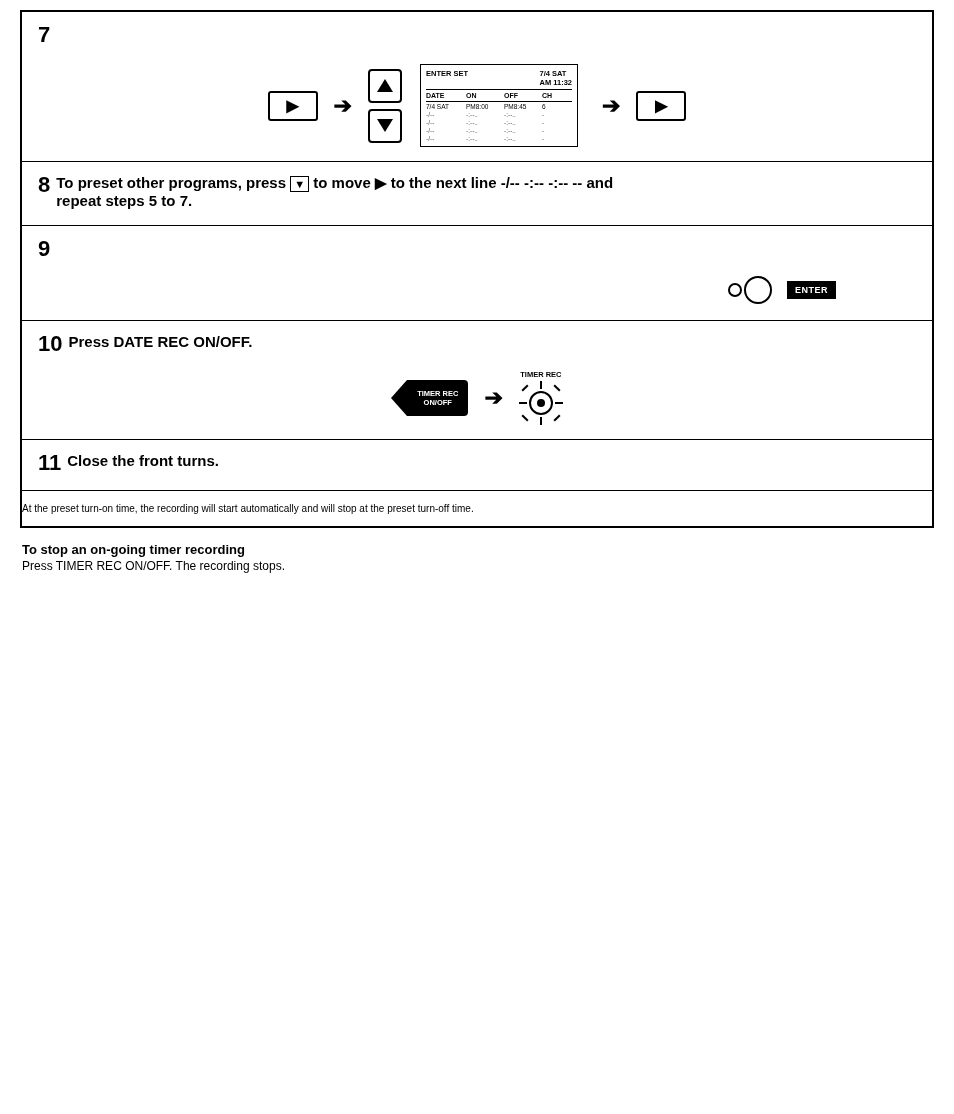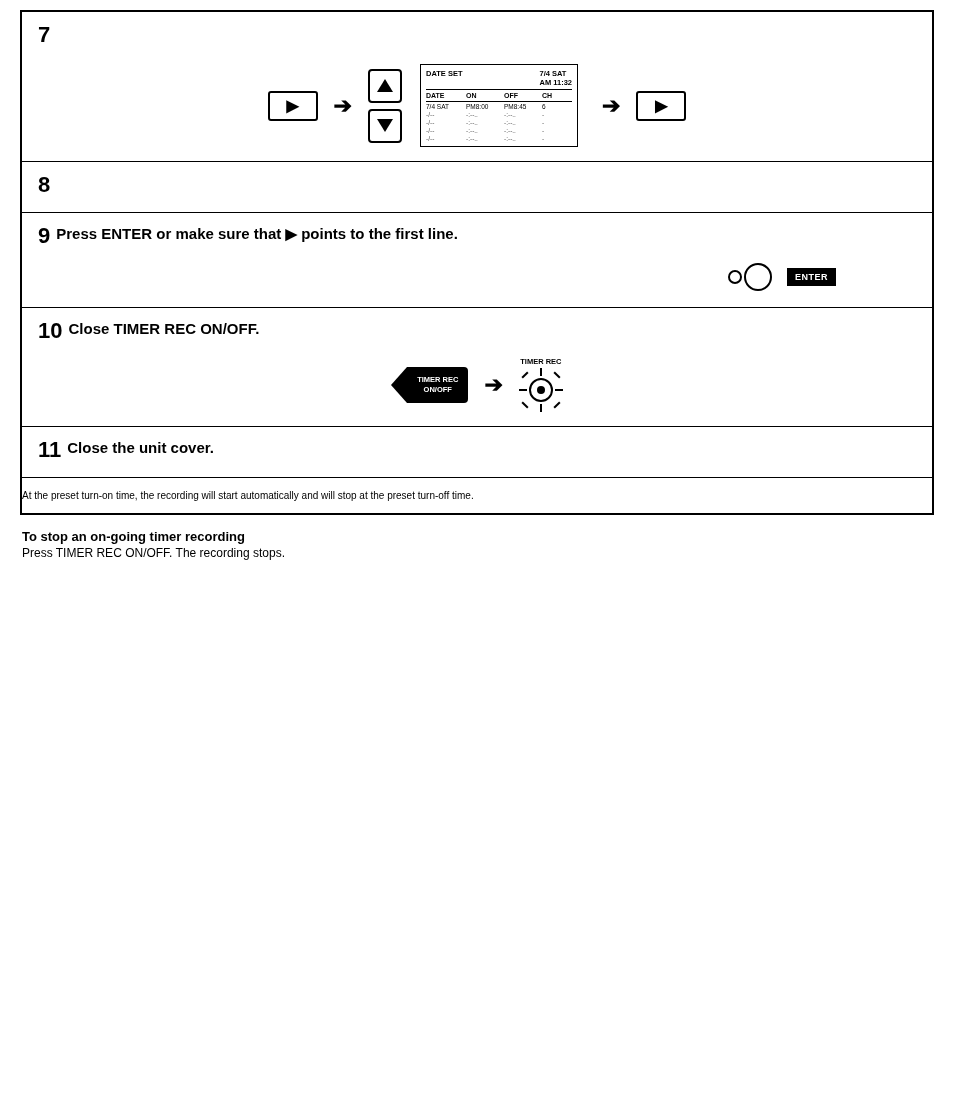--- a/index.html
+++ b/index.html
@@ -97,21 +97,21 @@
           <div style="width:0;height:0;border-left:8px solid transparent;border-right:8px solid transparent;border-bottom:13px solid #000;"></div>
         </div>
         <div style="border:2px solid #000;border-radius:4px;width:34px;height:34px;display:flex;align-items:center;justify-content:center;background:#fff;">
           <div style="width:0;height:0;border-left:8px solid transparent;border-right:8px solid transparent;border-top:13px solid #000;"></div>
         </div>
       </div>
 
       <div style="margin:0 8px;">
         <div style="border:1.5px solid #000;width:158px;padding:4px 5px;background:#fff;font-size:7px;font-family:Arial,sans-serif;">
           <div style="display:flex;justify-content:space-between;font-weight:bold;font-size:7.5px;border-bottom:1px solid #000;padding-bottom:2px;margin-bottom:2px;">
-            <span>DATE SET</span>
+            <span>ENTER SET</span>
             <span>7/4 SAT<br>AM 11:32</span>
           </div>
           <div style="display:grid;grid-template-columns:40px 38px 38px 20px;font-weight:bold;font-size:7px;margin-bottom:2px;">
             <span>DATE</span>
             <span>ON</span>
             <span>OFF</span>
             <span>CH</span>
           </div>
           <div style="display:grid;grid-template-columns:40px 38px 38px 20px;font-size:6.5px;margin-bottom:1px;border-top:1px solid #000;padding-top:1px;">
             <span>7/4 SAT</span>
@@ -150,46 +150,53 @@
 
       <div style="display:flex;align-items:center;justify-content:center;border:2.5px solid #000;border-radius:3px;width:50px;height:30px;background:#fff;">
         <span style="font-size:16px;font-weight:bold;">▶</span>
       </div>
     </div>
   </div>
 
   <div class="step-section">
     <div class="step-header">
       <span class="step-num">8</span>
+      <div>
+        <span>To preset other programs, press
+          <span style="border:1.5px solid #000;padding:0 3px;font-size:11px;display:inline-block;vertical-align:middle;line-height:1.3;">▼</span>
+          to move <strong>▶</strong> to the next line <strong>-/-- -:-- -:-- --</strong> and
+        </span>
+        <br>
+        <span style="margin-left:0;">repeat steps 5 to 7.</span>
+      </div>
     </div>
   </div>
 
   <div class="step-section">
     <div class="step-header">
       <span class="step-num">9</span>
-      <span class="bold">Press ENTER or make sure that ▶ points to the first line.</span>
     </div>
 
     <div style="display:flex;align-items:center;justify-content:flex-end;padding-right:80px;margin-top:14px;">
       <div style="display:flex;align-items:center;gap:15px;">
 
         <div style="position:relative;width:44px;height:32px;display:flex;align-items:center;justify-content:flex-end;">
           <div style="width:14px;height:14px;border:2px solid #000;border-radius:50%;background:#fff;position:absolute;left:0;top:50%;transform:translateY(-50%);"></div>
           <div style="width:28px;height:28px;border:2.5px solid #000;border-radius:50%;background:#fff;position:absolute;right:0;"></div>
         </div>
         <div style="background:#000;color:#fff;font-size:9px;font-weight:bold;padding:4px 8px;letter-spacing:0.5px;">ENTER</div>
       </div>
     </div>
   </div>
 
   <div class="step-section">
     <div class="step-header">
       <span class="step-num">10</span>
       <div>
-        <span class="bold">Close TIMER REC ON/OFF.</span>
+        <span class="bold">Press DATE REC ON/OFF.</span>
         <br>
       </div>
     </div>
 
     <div style="display:flex;align-items:center;justify-content:center;margin-top:16px;gap:16px;">
 
       <div style="display:flex;align-items:center;gap:0;">
         <div style="width:0;height:0;border-top:18px solid transparent;border-bottom:18px solid transparent;border-right:16px solid #000;"></div>
         <div style="background:#000;height:36px;padding:0 10px;display:flex;align-items:center;justify-content:center;border-radius:0 4px 4px 0;min-width:60px;">
           <div style="color:#fff;font-size:7.5px;font-weight:bold;text-align:center;line-height:1.3;">
@@ -218,21 +225,21 @@
             <div style="width:8px;height:8px;background:#000;border-radius:50%;"></div>
           </div>
         </div>
       </div>
     </div>
   </div>
 
   <div class="step-section">
     <div class="step-header">
       <span class="step-num">11</span>
-      <span class="bold">Close the unit cover.</span>
+      <span class="bold">Close the front turns.</span>
     </div>
   </div>
 
   <div class="note-section">
     <span>At the preset turn-on time, the recording will start automatically and will stop at the preset turn-off time.</span>
   </div>
 
 </div>
 
 <div class="footer-section">

